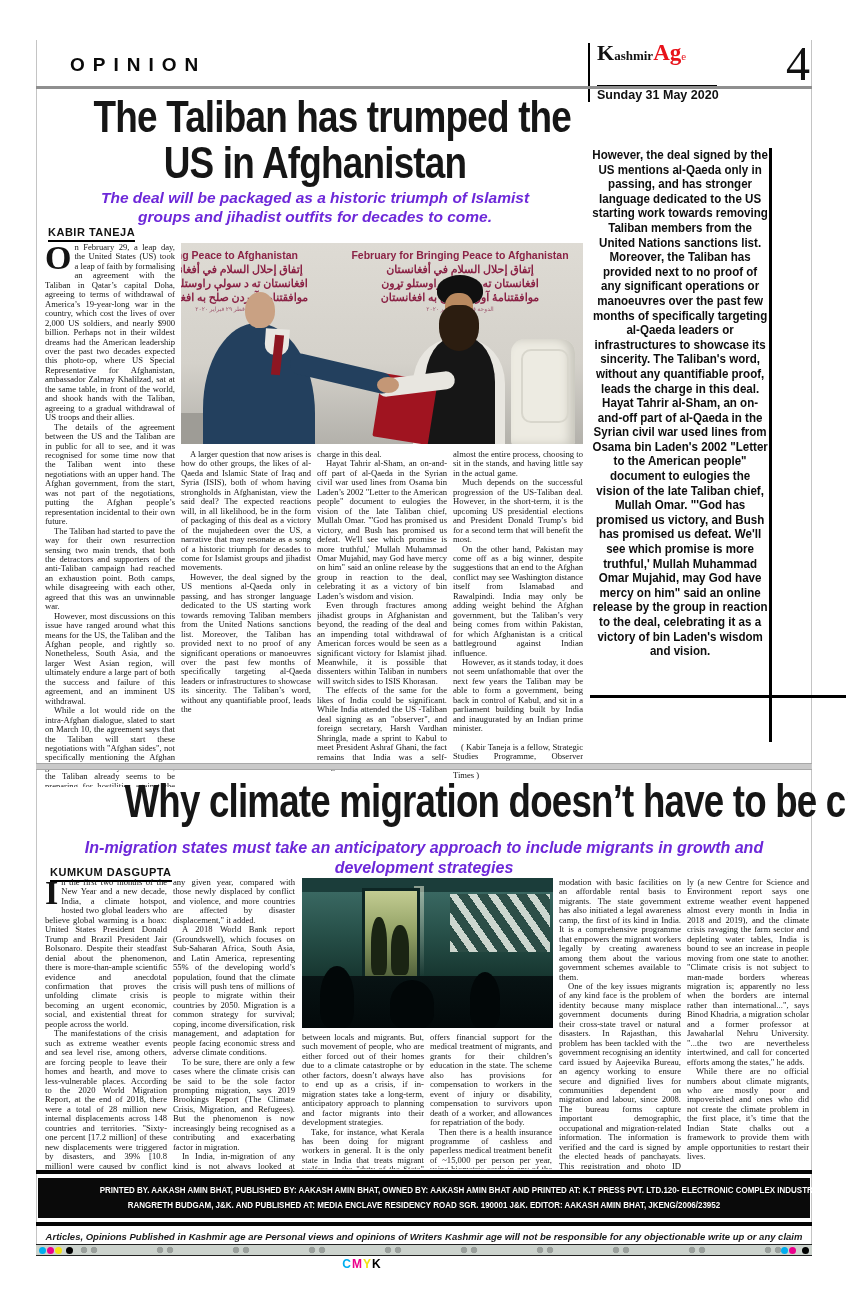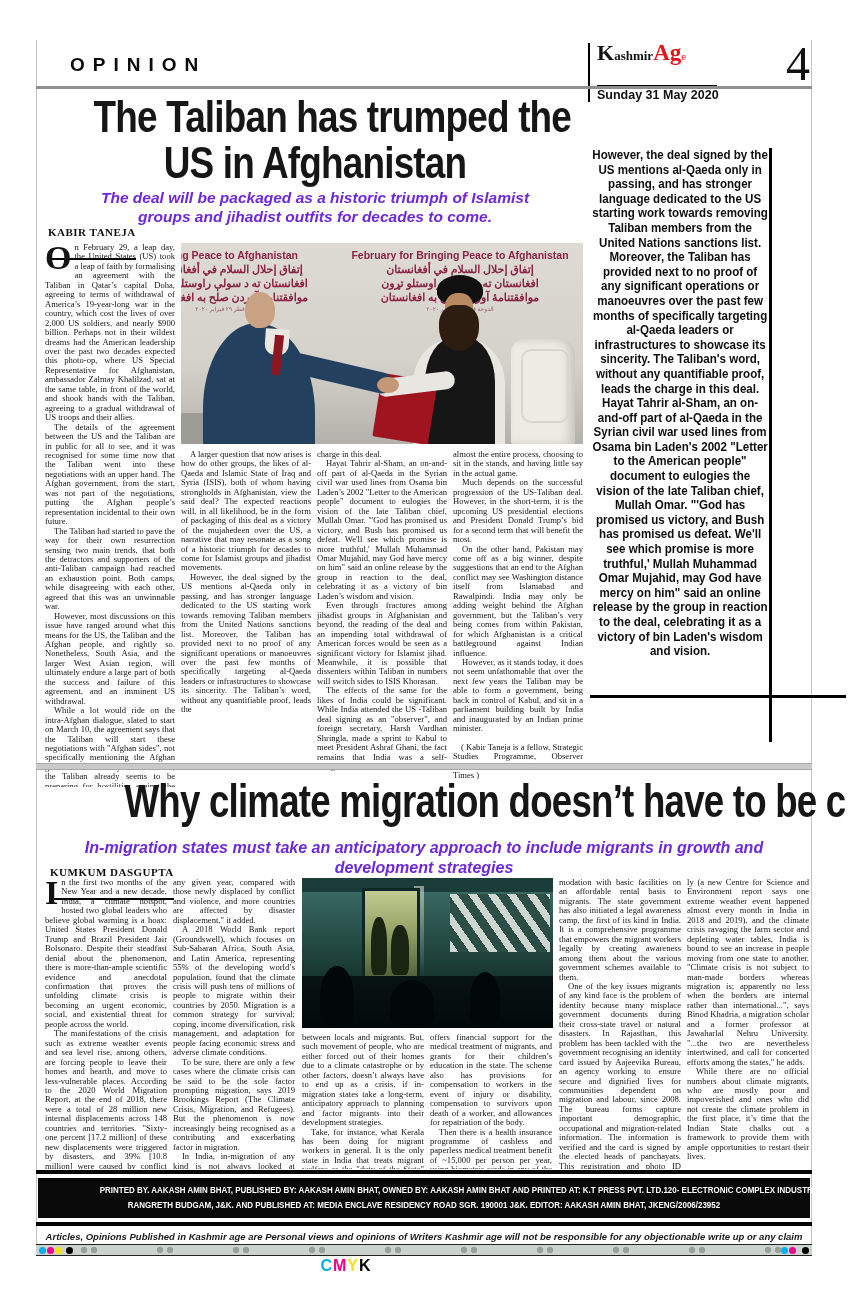--- a/index.html
+++ b/index.html
@@ -22,22 +22,22 @@
   .side-rule{top:40px;width:1px;height:1205px;background:#c4c4c4;}
 
   
   .hl-line{font-family:"Liberation Sans",sans-serif;font-weight:800;color:#161616;
     white-space:nowrap;text-align:center;transform:scaleX(.82);transform-origin:50% 0;}
   .headline1{left:45px;top:94px;width:540px;text-align:center;}
   .headline1 .hl-line{font-size:45px;line-height:46px;letter-spacing:-1px;}
   .deck{font-family:"Liberation Sans",sans-serif;font-weight:700;font-style:italic;
     text-align:center;color:#6d28d9;}
   .deck1{left:80px;top:188px;width:470px;font-size:15.5px;line-height:19px;}
-  .byline{font-family:Liberation Serif, serif;font-weight:800;font-size:11px;
-    letter-spacing:.5px;border-bottom:2px solid #000;padding-bottom:20px;display:inline-block;}
+  .byline{font-family:Liberation Sans, sans-serif;font-weight:800;font-size:11px;
+    letter-spacing:.5px;border-bottom:2px solid #000;padding-bottom:2px;display:inline-block;}
   .byline-wrap1{left:48px;top:222px;}
   .headline2{left:40px;top:776px;width:768px;text-align:center;}
   .headline2 .hl-line{font-size:47px;line-height:50px;letter-spacing:-1px;transform:scaleX(.78);}
   .deck2{left:45px;top:838px;width:758px;font-size:16px;line-height:20px;}
   .byline-wrap2{left:50px;top:862px;}
 
   
   .col{font-size:8.6px;line-height:9.45px;text-align:justify;overflow:hidden;color:#141414;}
   .col p{margin:0;text-indent:9px;}
   .col p.cont{text-indent:0;}
@@ -120,22 +120,22 @@
     font-family:"Liberation Sans",sans-serif;font-weight:700;text-align:center;padding-top:4px;box-sizing:border-box;}
   .imprint-line{font-size:9.5px;line-height:15px;white-space:nowrap;transform:scaleX(.84);transform-origin:50% 0;}
   .disclaimer{left:45px;top:1231px;width:758px;text-align:center;
     font-family:"Liberation Sans",sans-serif;font-weight:700;font-style:italic;font-size:9.5px;color:#1a1a1a;}
   .colorbar{left:36px;top:1244px;width:776px;height:12px;background:#ccd3cd;
     border-top:1.5px solid #222;border-bottom:1.5px solid #222;box-sizing:border-box;
     background-image:radial-gradient(circle at 8px 5px,#9aa09c 3px,transparent 3.6px),
                      radial-gradient(circle at 18px 5px,#9aa09c 3px,transparent 3.6px);
     background-size:76px 10px;background-position:40px 0;background-repeat:repeat-x;}
   .reg-dot{position:absolute;top:2px;width:7px;height:7px;border-radius:50%;}
-  .cmyk{left:0;top:1257px;width:692px;text-align:center;font-family:"Liberation Sans",sans-serif;
-    font-weight:800;font-size:16px;letter-spacing:1px;}
+  .cmyk{left:16px;top:1257px;width:692px;text-align:center;font-family:"Liberation Sans",sans-serif;
+    font-weight:800;font-size:12px;letter-spacing:1px;}
   .c-c{color:#00aeef;} .c-m{color:#ec008c;} .c-y{color:#f3e210;} .c-k{color:#000;}
 </style>
 </head>
 <body>
 
 <div class="page">
 
   <div class="abs side-rule" style="left:36px"></div>
   <div class="abs side-rule" style="left:811px"></div>
 

